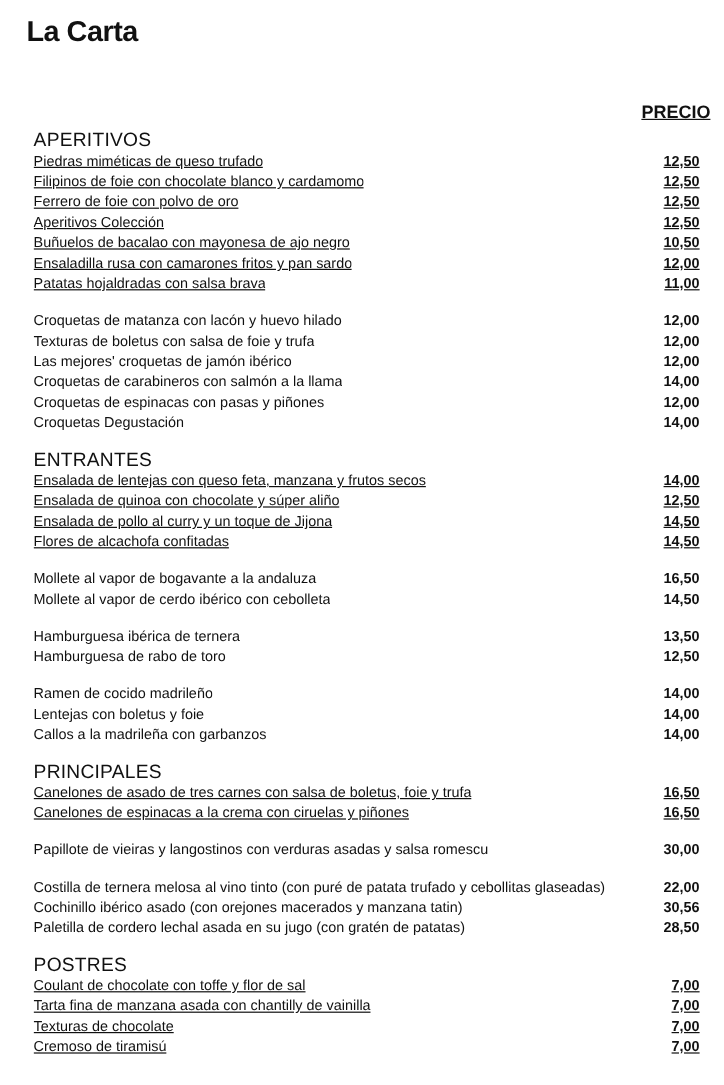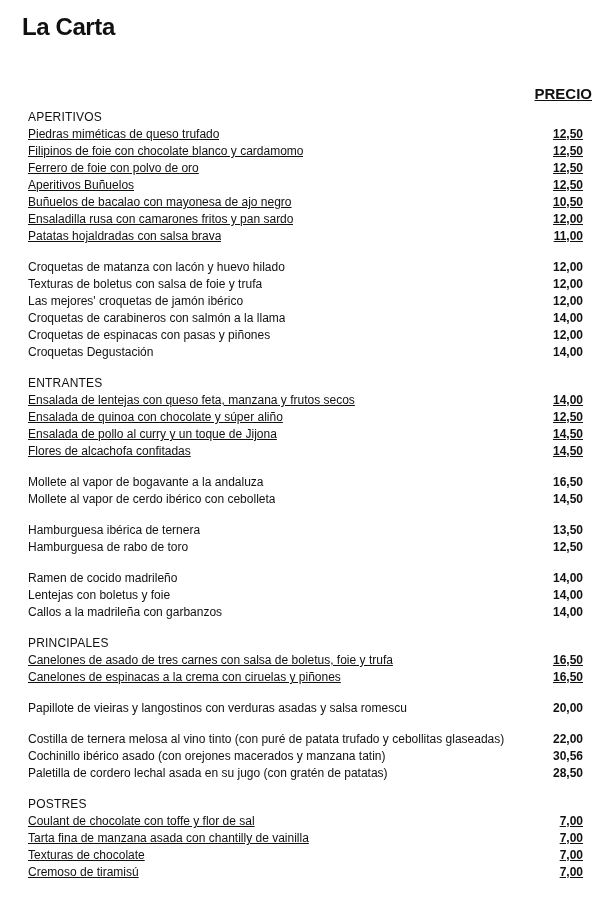--- a/index.html
+++ b/index.html
@@ -40,21 +40,21 @@
   }
   .menu {
     margin: 9px 20px 0 28px;
     font-size: 12px;
     color: #111111;
   }
   .menu-section { margin-top: 14px; }
   .menu-section:first-child { margin-top: 0; }
   .section-header {
     line-height: 17px;
-    font-size: 12px;
+    font-size: 16px;
     font-weight: 400;
     letter-spacing: 0.2px;
   }
   .menu-group { margin-top: 14px; }
   .menu-group.first { margin-top: 0; text-decoration: underline; }
   .menu-row {
     display: flex;
     justify-content: space-between;
     align-items: baseline;
     line-height: 17px;
@@ -86,21 +86,21 @@
           </div>
           <div class="menu-row">
             <span class="menu-item-name">Filipinos de foie con chocolate blanco y cardamomo</span>
             <span class="menu-item-price">12,50</span>
           </div>
           <div class="menu-row">
             <span class="menu-item-name">Ferrero de foie con polvo de oro</span>
             <span class="menu-item-price">12,50</span>
           </div>
           <div class="menu-row">
-            <span class="menu-item-name">Aperitivos Buñuelos</span>
+            <span class="menu-item-name">Aperitivos Colección</span>
             <span class="menu-item-price">12,50</span>
           </div>
           <div class="menu-row">
             <span class="menu-item-name">Buñuelos de bacalao con mayonesa de ajo negro</span>
             <span class="menu-item-price">10,50</span>
           </div>
           <div class="menu-row">
             <span class="menu-item-name">Ensaladilla rusa con camarones fritos y pan sardo</span>
             <span class="menu-item-price">12,00</span>
           </div>
@@ -199,21 +199,21 @@
             <span class="menu-item-price">16,50</span>
           </div>
           <div class="menu-row">
             <span class="menu-item-name">Canelones de espinacas a la crema con ciruelas y piñones</span>
             <span class="menu-item-price">16,50</span>
           </div>
         </div>
         <div class="menu-group">
           <div class="menu-row">
             <span class="menu-item-name">Papillote de vieiras y langostinos con verduras asadas y salsa romescu</span>
-            <span class="menu-item-price">20,00</span>
+            <span class="menu-item-price">30,00</span>
           </div>
         </div>
         <div class="menu-group">
           <div class="menu-row">
             <span class="menu-item-name">Costilla de ternera melosa al vino tinto (con puré de patata trufado y cebollitas glaseadas)</span>
             <span class="menu-item-price">22,00</span>
           </div>
           <div class="menu-row">
             <span class="menu-item-name">Cochinillo ibérico asado (con orejones macerados y manzana tatin)</span>
             <span class="menu-item-price">30,56</span>

